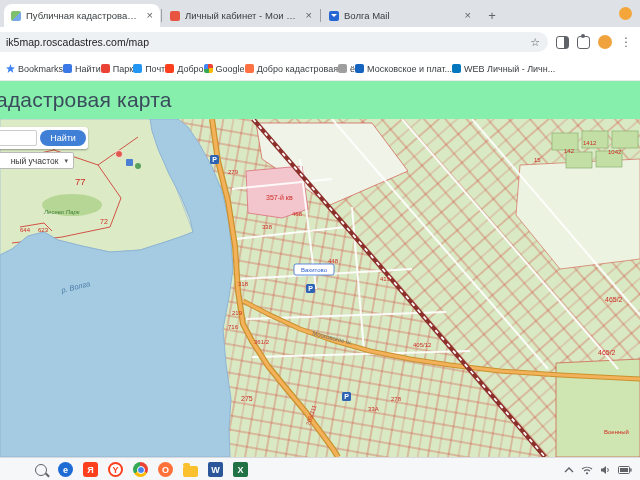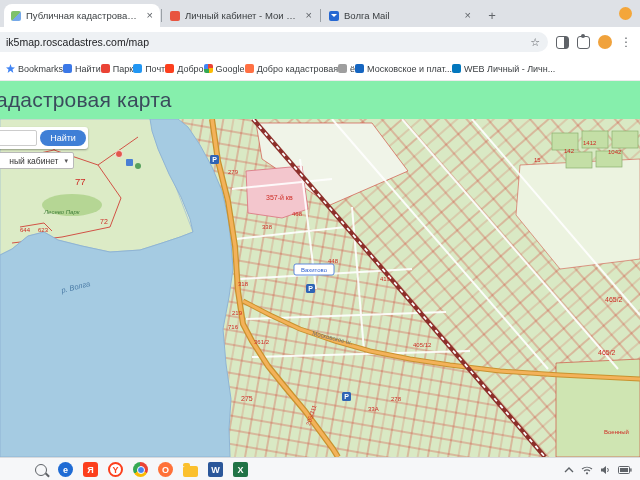--- a/index.html
+++ b/index.html
@@ -299,21 +299,21 @@
       <text class="mlw" x="62" y="174" transform="rotate(-14 62 174)">р. Волга</text>
       <text class="mls" x="312" y="216" transform="rotate(14 312 216)">Московское ш.</text>
     </g>
   </svg>
 
   <div class="panel-search">
     <div class="search-input"></div>
     <button class="btn-find">Найти</button>
   </div>
   <div class="panel-filter">
-    <span>ный кабинет</span>
+    <span>ный участок</span>
     <span class="caret">▾</span>
   </div>
 </div>
 
 <div class="taskbar">
   <div class="tb tb-start">
       <span></span>
       <span></span>
       <span></span>
       <span></span>

